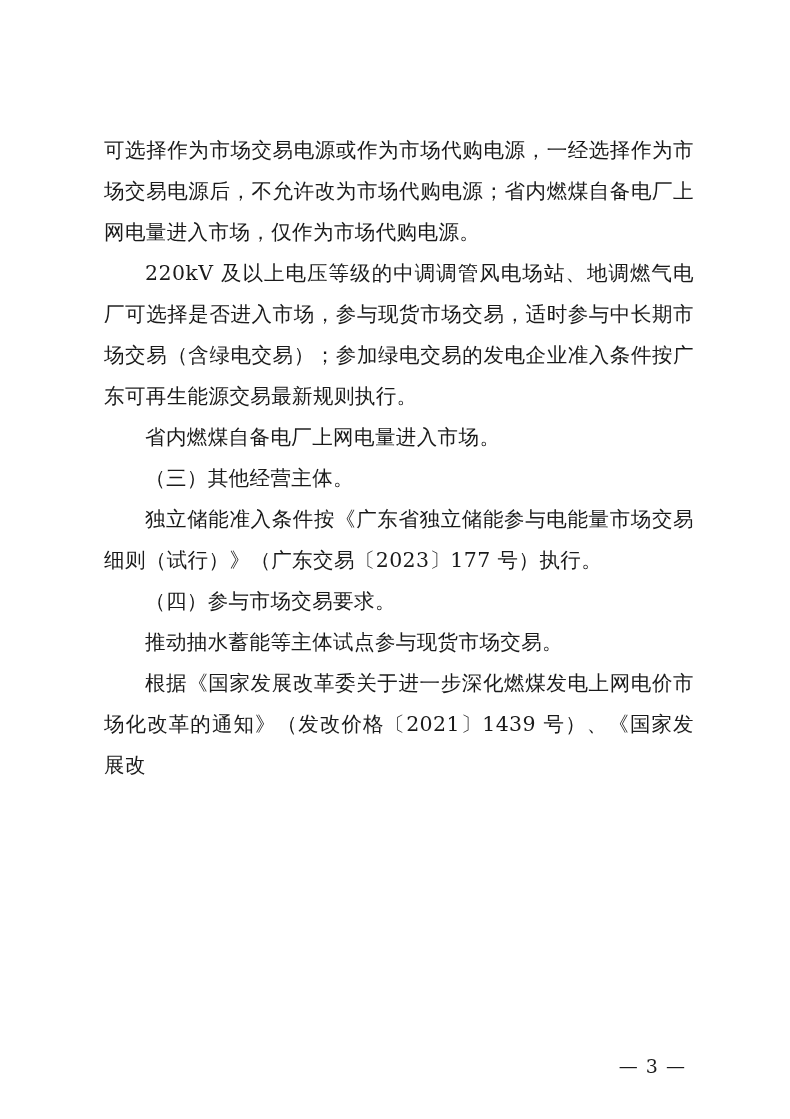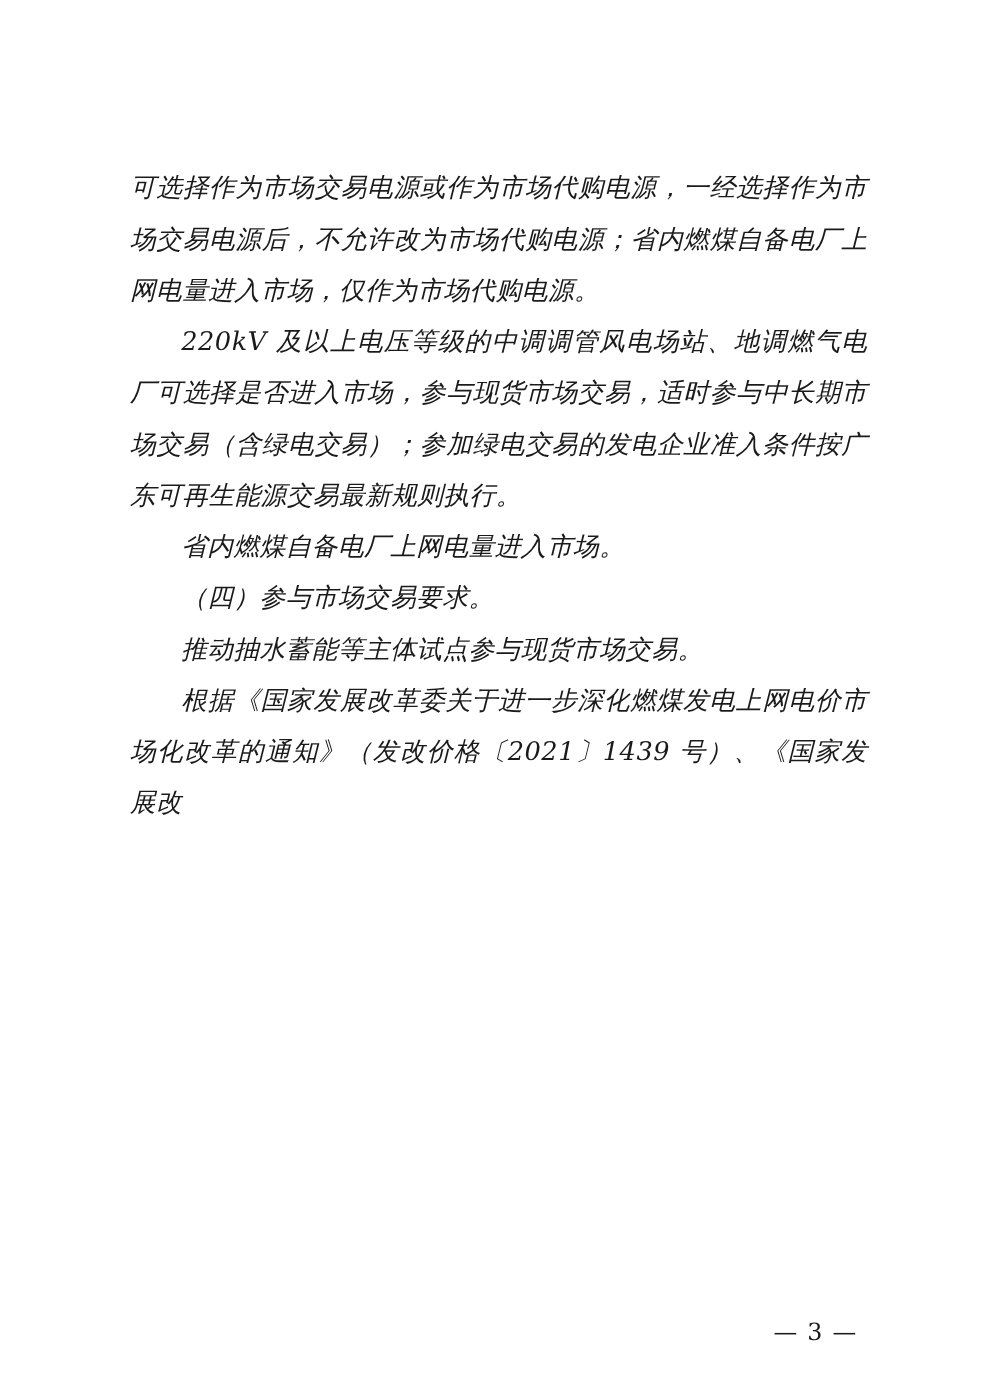--- a/index.html
+++ b/index.html
@@ -27,21 +27,20 @@
   .doc-body {
     font-size: 20.5px;
     line-height: 41px;
     text-align: justify;
     text-justify: inter-ideograph;
     letter-spacing: 0.4px;
   }
   .para {
     margin: 0;
     text-indent: 2em;
-    font-style: italic;
   }
   .para.no-indent {
     text-indent: 0;
   }
   .page-footer {
     position: absolute;
     left: 0;
     bottom: 42px;
     width: 790px;
     box-sizing: border-box;
@@ -54,19 +53,21 @@
   }
 </style>
 </head>
 <body>
 
 <div class="page">
   <div class="doc-body">
     <p class="para no-indent">可选择作为市场交易电源或作为市场代购电源，一经选择作为市场交易电源后，不允许改为市场代购电源；省内燃煤自备电厂上网电量进入市场，仅作为市场代购电源。</p>
     <p class="para">220kV 及以上电压等级的中调调管风电场站、地调燃气电厂可选择是否进入市场，参与现货市场交易，适时参与中长期市场交易（含绿电交易）；参加绿电交易的发电企业准入条件按广东可再生能源交易最新规则执行。</p>
     <p class="para">省内燃煤自备电厂上网电量进入市场。</p>
+    <p class="para">（三）其他经营主体。</p>
+    <p class="para">独立储能准入条件按《广东省独立储能参与电能量市场交易细则（试行）》（广东交易〔2023〕177 号）执行。</p>
     <p class="para">（四）参与市场交易要求。</p>
     <p class="para">推动抽水蓄能等主体试点参与现货市场交易。</p>
     <p class="para">根据《国家发展改革委关于进一步深化燃煤发电上网电价市场化改革的通知》（发改价格〔2021〕1439 号）、《国家发展改</p>
   </div>
 </div>
 
 <div class="page-footer">— 3 —</div>
 
 </body></html>

